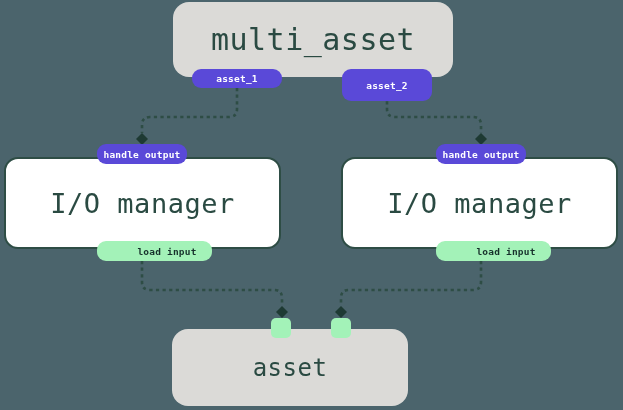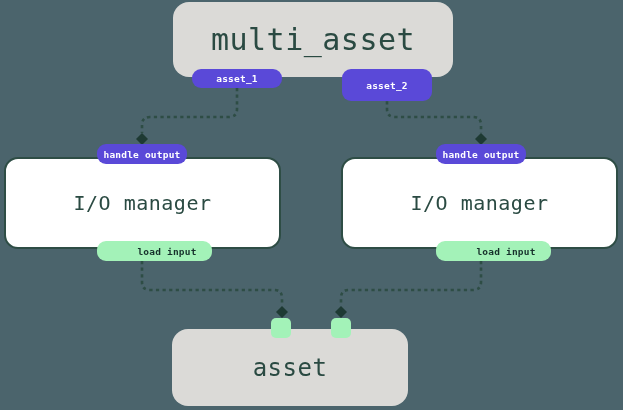--- a/index.html
+++ b/index.html
@@ -26,21 +26,21 @@
     background: var(--node-white, #ffffff);
     border: 2.5px solid var(--wire, #2e4d45);
     border-radius: 14px;
   }
   .node-label {
     color: var(--ink-dark-teal, #2a4a42);
     white-space: nowrap;
     letter-spacing: 0.5px;
   }
   .label-xl { font-size: 30px; }
-  .label-lg { font-size: 20px; }
+  .label-lg { font-size: 27px; }
   .label-md { font-size: 24px; }
   .badge {
     position: absolute;
     display: flex;
     align-items: center;
     justify-content: center;
     border-radius: 9px;
     font-size: 9.5px;
     font-weight: bold;
     letter-spacing: 0.2px;

